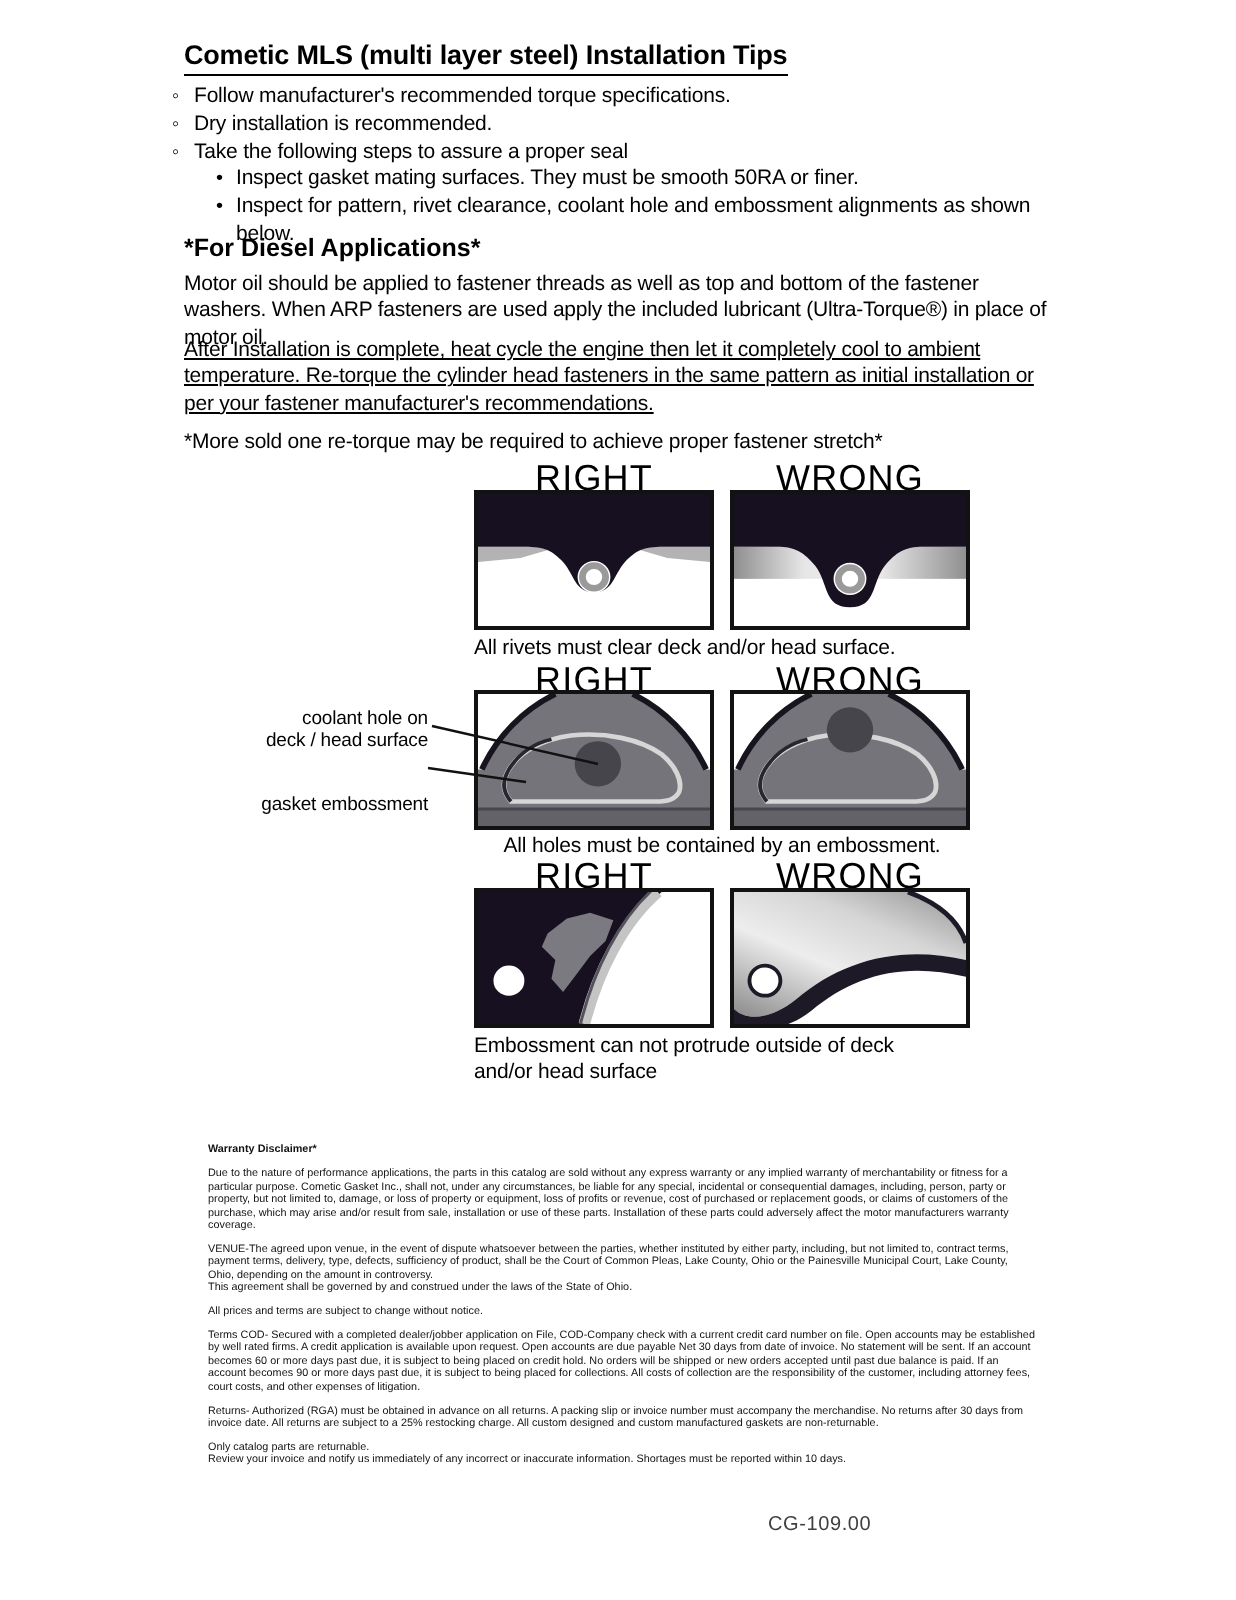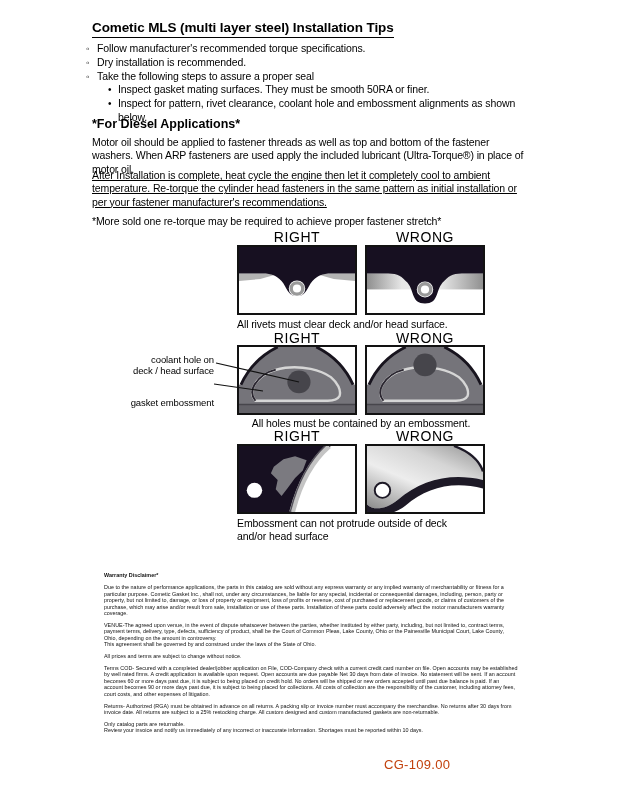--- a/index.html
+++ b/index.html
@@ -20,39 +20,39 @@
   .bullet-row .marker { width:11px; flex:0 0 11px; font-size:10px; }
   .bullet-row.sub { margin-left:22px; }
   .bullet-row.sub .marker { width:10px; flex:0 0 10px; }
 
   .diesel-heading { left:92px; top:117px; font-size:12.5px; font-weight:bold; }
   .bodypara { width:434px; font-size:10.5px; line-height:13.4px; letter-spacing:-0.12px; }
   .p1 { left:92px; top:136px; }
   .p2 { left:92px; top:169px;text-decoration:underline; }
   .note { left:92px; top:215px; }
 
-  .rw-label { width:120px; text-align:center; font-size:14px; letter-spacing:0.6px; }
+  .rw-label { width:120px; text-align:center; font-size:18px; letter-spacing:0.6px; }
   .dg-row { display:flex; gap:8px; }
   .dg-box { width:116px; height:66px; border:2px solid #121212; background:#fff; }
   .dg-box svg { display:block; }
 
   .caption { font-size:10.5px; line-height:12.5px; letter-spacing:-0.1px; white-space:pre-line; }
   .cap2 { width:248px; text-align:center; }
 
   .ann-labels { left:100px; top:344px; width:114px; text-align:right;
     font-size:9.5px; line-height:10.8px; letter-spacing:-0.1px; white-space:pre-line; }
   .ann-labels .lbl2 { margin-top:11px; }
   .leader { z-index:5; }
 
   .legal { left:104px; top:572px; width:414px; font-size:5.4px; line-height:6.4px;
     color:#111; letter-spacing:0.02px; }
   .legal .lg-head { font-weight:bold; margin:0 0 6px 0; }
   .legal p { margin:0 0 5.5px 0; white-space:pre-line; }
 
-  .page-number { left:384px; top:757px; font-size:13px; letter-spacing:0.3px; color:#c2410c; }
+  .page-number { left:384px; top:757px; font-size:10px; letter-spacing:0.3px; color:#404040; }
 </style>
 </head>
 <body>
 
 <div id="page">
 
   <div class="abs title">Cometic MLS (multi layer steel) Installation Tips</div>
 
   <div class="abs bullets">
     <div class="bullet-row">

